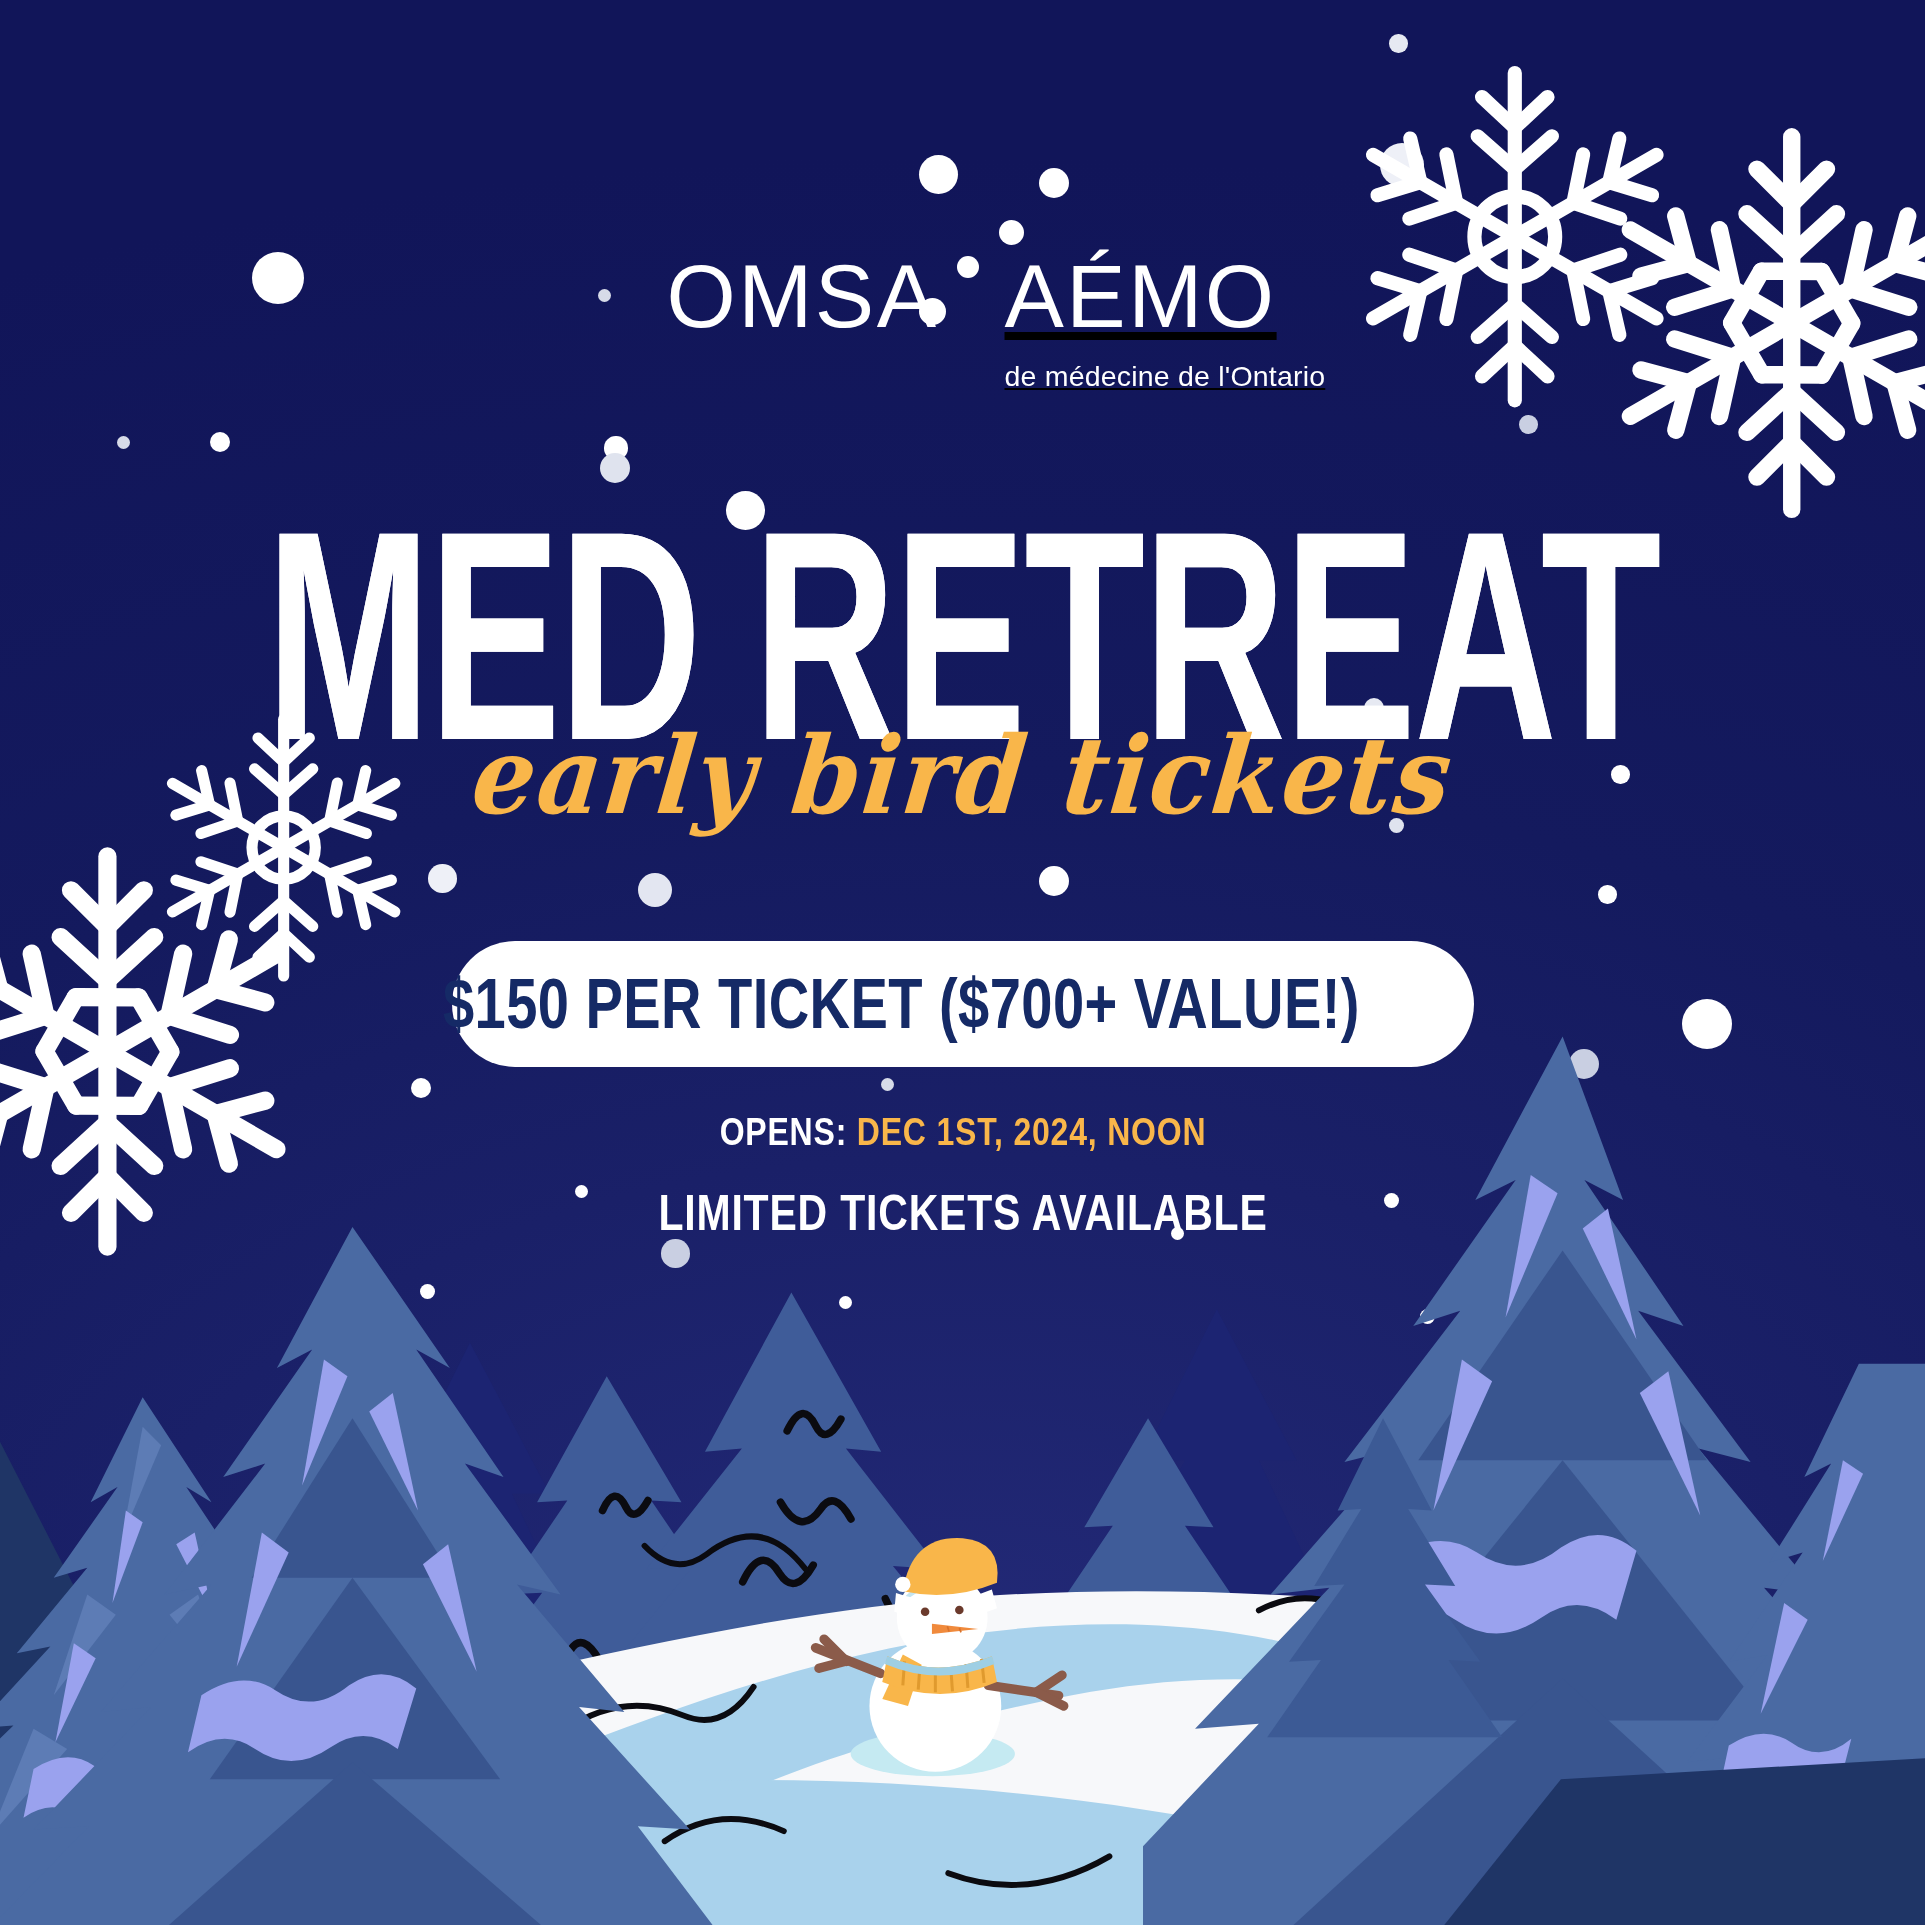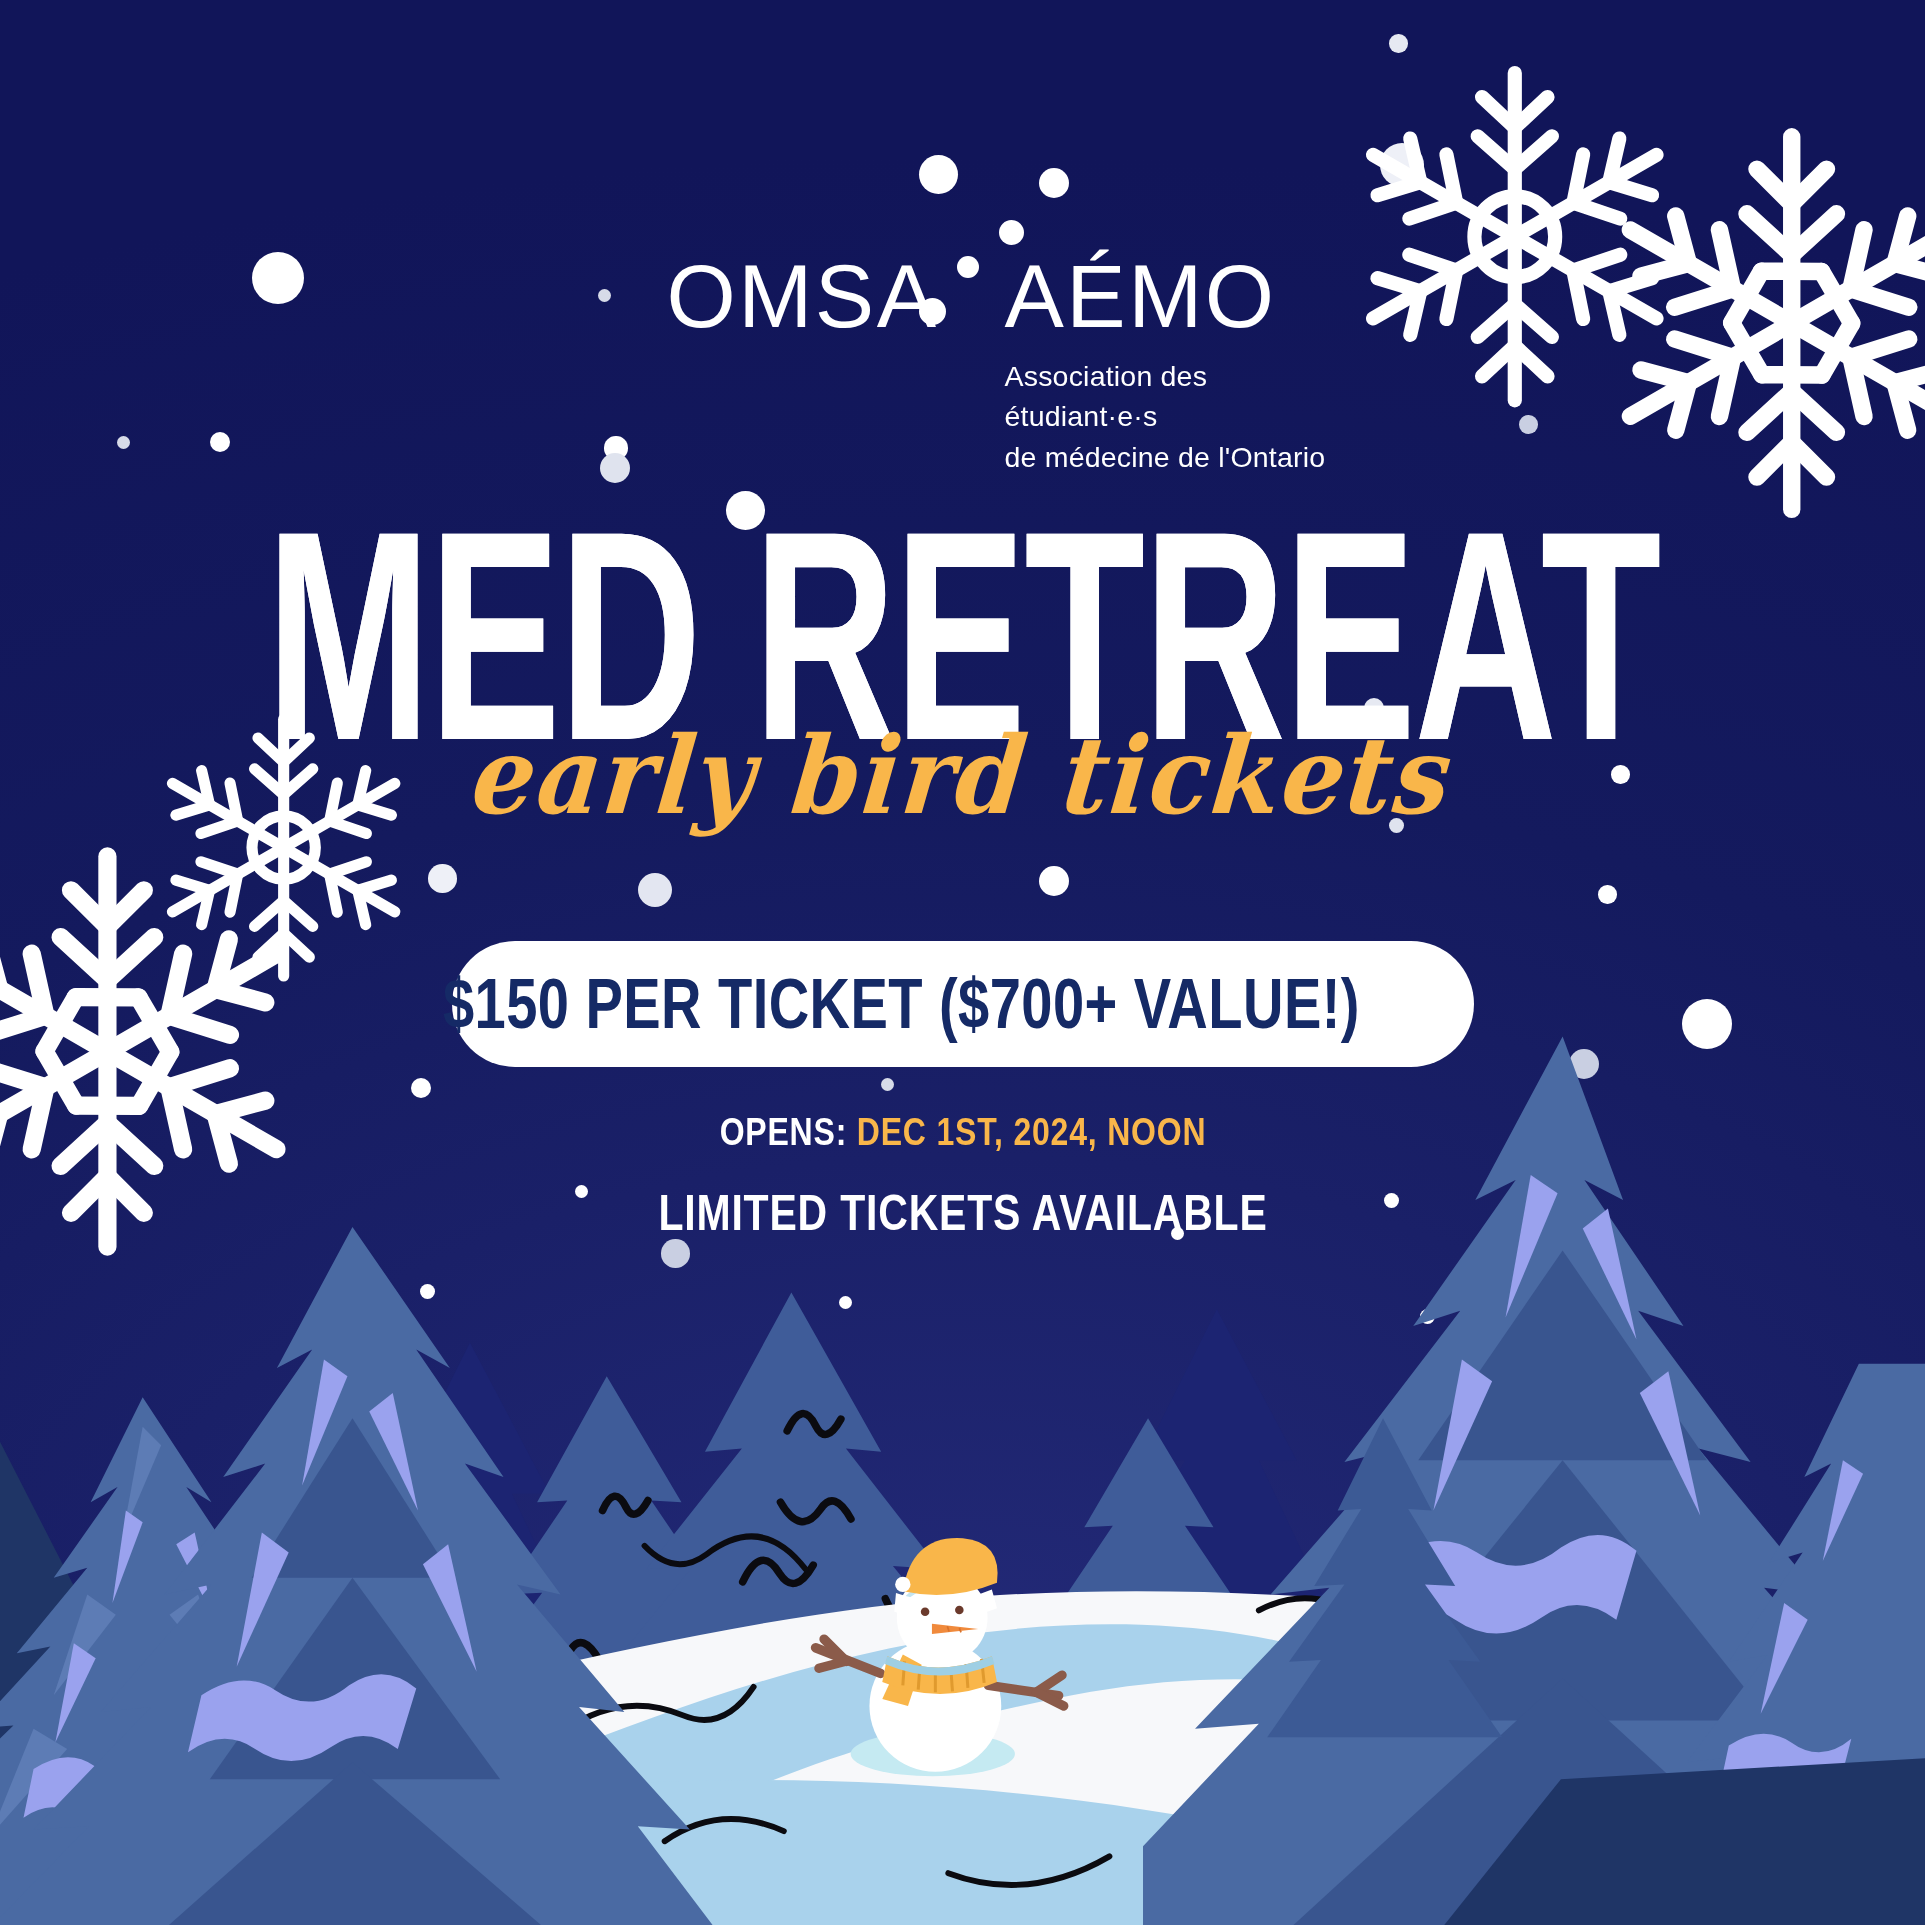--- a/index.html
+++ b/index.html
@@ -23,21 +23,21 @@
   .logo-col{position:relative;}
   .logo-main{
     color:#ffffff;font-size:89px;font-weight:300;letter-spacing:2.5px;
     font-family:"Liberation Sans", sans-serif;line-height:1.0;
   }
   .logo-sub{
     color:#ffffff;font-size:28.5px;font-weight:400;line-height:1.42;margin-top:15px;
     font-family:"Liberation Sans", sans-serif;letter-spacing:0.2px;
   }
   .logo-left{width:361px;text-align:right;padding-right:0px;}
-  .logo-right{width:394px;text-align:left;padding-left:50px;}
+  .logo-right{width:394px;text-align:left;padding-left:50px;text-decoration:underline;}
   .logo-left .logo-sub{text-align:center;padding-right:8.4px;}
   .logo-right .logo-sub{text-align:left;}
 
   
   .headline{
     position:absolute;left:0;right:0;top:499px;text-align:center;
     color:#ffffff;
     font-family:"Liberation Sans Narrow","Liberation Sans", sans-serif;
     font-size:210px;font-weight:bold;letter-spacing:-1.7px;
     transform:scaleY(1.42) scaleX(0.94);transform-origin:50% 0;
@@ -250,21 +250,20 @@
   </svg>
 
   <div class="logo-wrap">
     <div class="logo-row">
       <div class="logo-col logo-left">
         <div class="logo-main">OMSA</div>
       </div>
       <div class="logo-col logo-right">
         <div class="logo-main">AÉMO</div>
         <div class="logo-sub">
-          <div>Association des étudiant·e·s</div>
           <div>de médecine de l'Ontario</div>
         </div>
       </div>
     </div>
   </div>
 
   <div class="headline">MED RETREAT</div>
   <div class="script">early bird tickets</div>
 
   <div class="pill">

